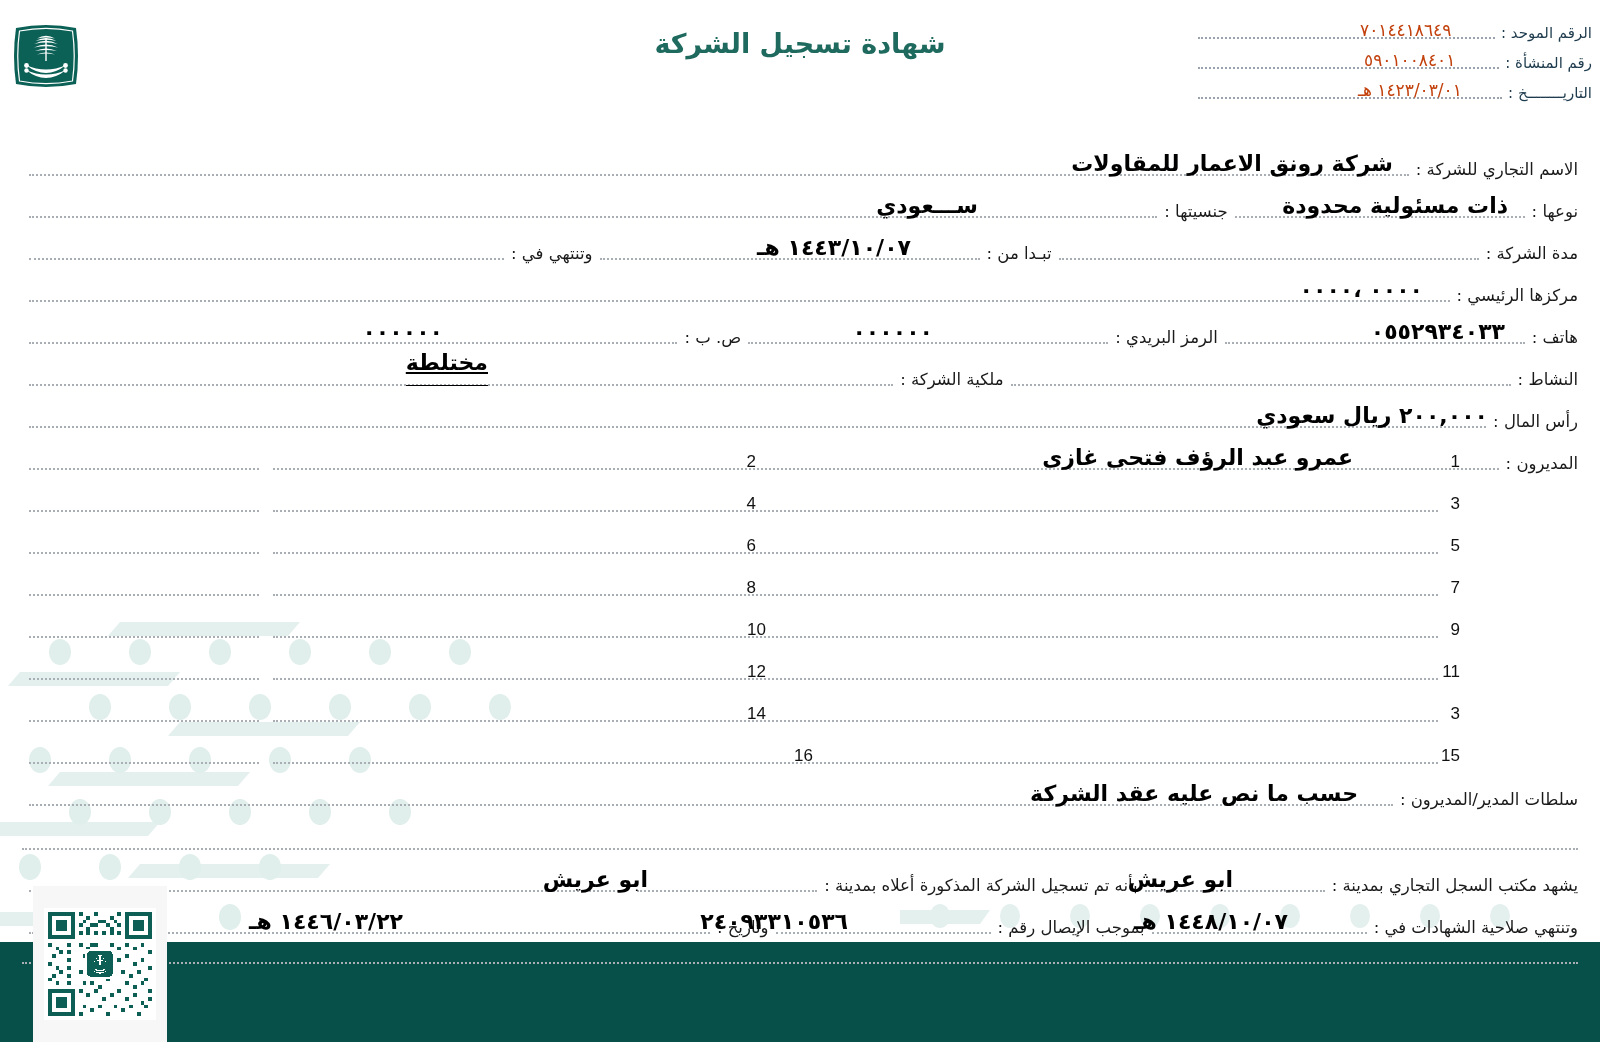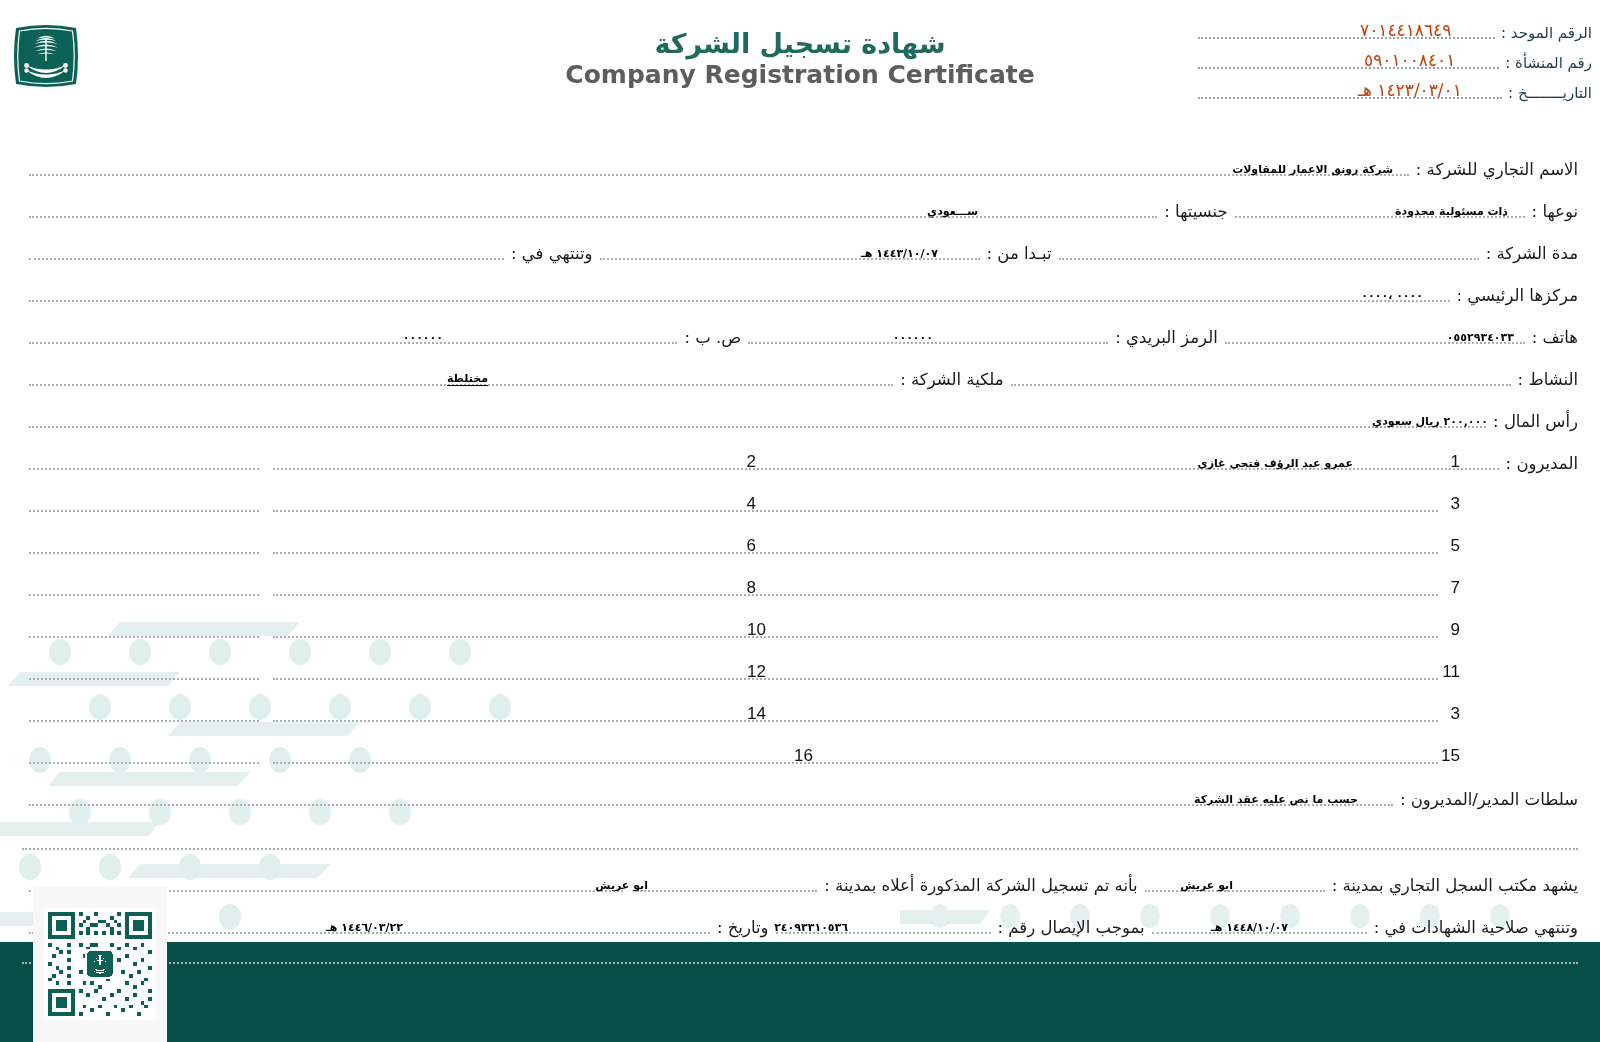--- a/index.html
+++ b/index.html
@@ -84,25 +84,25 @@
     direction:rtl;
   }
   .lbl{
     font-size:16.5px;color:#1a1a1a;white-space:nowrap;
     padding-bottom:3px;
   }
   .dot{
     border-bottom:2px dotted #a8aeb4;height:16px;margin:0 7px 6px 7px;
   }
   .val{
-    position:absolute;bottom:6px;font-size:11px;font-weight:bold;color:#000;
+    position:absolute;bottom:6px;font-size:22px;font-weight:bold;color:#000;
     white-space:nowrap;
   }
   .val.num{letter-spacing:1px;}
-  .val.underline{border-bottom:1.5px solid #000;padding-bottom:0;}
+  .val.underline{border-bottom:1.5px solid #000;padding-bottom:10px;text-decoration:underline;}
   .idx{
     position:absolute;bottom:4px;font-size:17px;color:#111;
     direction:ltr;font-family:"Liberation Sans",sans-serif;
   }
 
   
   .sep{
     position:absolute;left:0;right:0;bottom:6px;
     border-bottom:2px dotted #a8aeb4;height:0;
   }
@@ -337,21 +337,20 @@
       </div>
       <div class="meta-row r3">
         <span class="meta-label">التاريــــــــخ :</span>
         <span class="meta-dotline"></span>
         <span class="meta-val">١٤٢٣/٠٣/٠١ هـ</span>
       </div>
     </div>
 
     <div class="hdr-title">
       <div class="title-ar">شهادة تسجيل الشركة</div>
-      <div class="title-en">Company Registration Certificate</div>
     </div>
 
     <div class="hdr-logo">
       <div class="emblem">
         <svg width="72" height="76" viewBox="0 0 72 76" xmlns="http://www.w3.org/2000/svg">
           <path d="M6 10 Q36 4 66 10 Q70 38 66 66 Q36 72 6 66 Q2 38 6 10 Z" fill="#0c6157"></path>
           <path d="M9.5 13 Q36 7.8 62.5 13 Q66 38 62.5 63 Q36 68.2 9.5 63 Q6 38 9.5 13 Z" fill="none" stroke="#ffffff" stroke-width="1.2"></path>
           <g fill="#ffffff">
             <rect x="35.3" y="20" width="1.4" height="23"></rect>
             <path d="M27 20.5 q9 -5.6 18 0 q-9 -2.2 -18 0 z"></path>
@@ -396,42 +395,42 @@
 
     <div class="row">
       <div class="fields">
         <span class="lbl">مدة الشركة :</span>
         <span class="dot" style="width:420px;"></span>
         <span class="lbl">تبـدا من :</span>
         <span class="dot" style="width:380px;"></span>
         <span class="lbl">وتنتهي في :</span>
         <span class="dot" style="flex:1;"></span>
       </div>
-      <span class="val num" style="right:640px;">١٤٤٣/١٠/٠٧ هـ</span>
+      <span class="val num" style="right:667px;">١٤٤٣/١٠/٠٧ هـ</span>
       <span class="val" style="right:1130px;"></span>
     </div>
 
     <div class="row">
       <div class="fields">
         <span class="lbl">مركزها الرئيسي :</span>
         <span class="dot" style="flex:1;"></span>
       </div>
       <span class="val num" style="right:155px;">٠٠٠٠ ،٠٠٠٠</span>
     </div>
 
     <div class="row">
       <div class="fields">
         <span class="lbl">هاتف :</span>
         <span class="dot" style="width:300px;"></span>
         <span class="lbl">الرمز البريدي :</span>
         <span class="dot" style="width:360px;"></span>
         <span class="lbl">ص. ب :</span>
         <span class="dot" style="flex:1;"></span>
       </div>
-      <span class="val num" style="right:64px;">٠٥٥٢٩٣٤٠٣٣</span>
+      <span class="val num" style="right:73px;">٠٥٥٢٩٣٤٠٣٣</span>
       <span class="val num" style="right:645px;">٠٠٠٠٠٠</span>
       <span class="val num" style="right:1135px;">٠٠٠٠٠٠</span>
     </div>
 
     <div class="row">
       <div class="fields">
         <span class="lbl">النشاط :</span>
         <span class="dot" style="width:500px;"></span>
         <span class="lbl">ملكية الشركة :</span>
         <span class="dot" style="flex:1;"></span>

